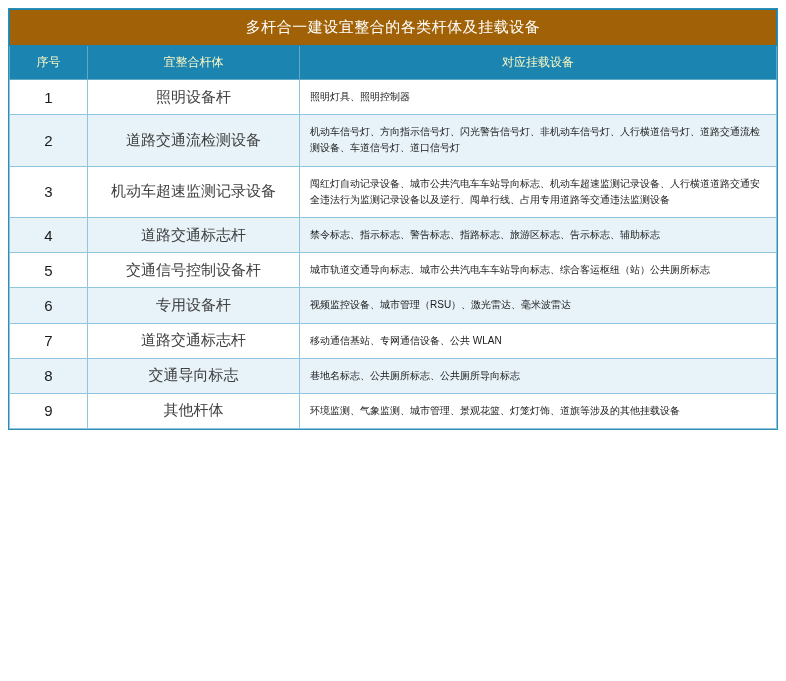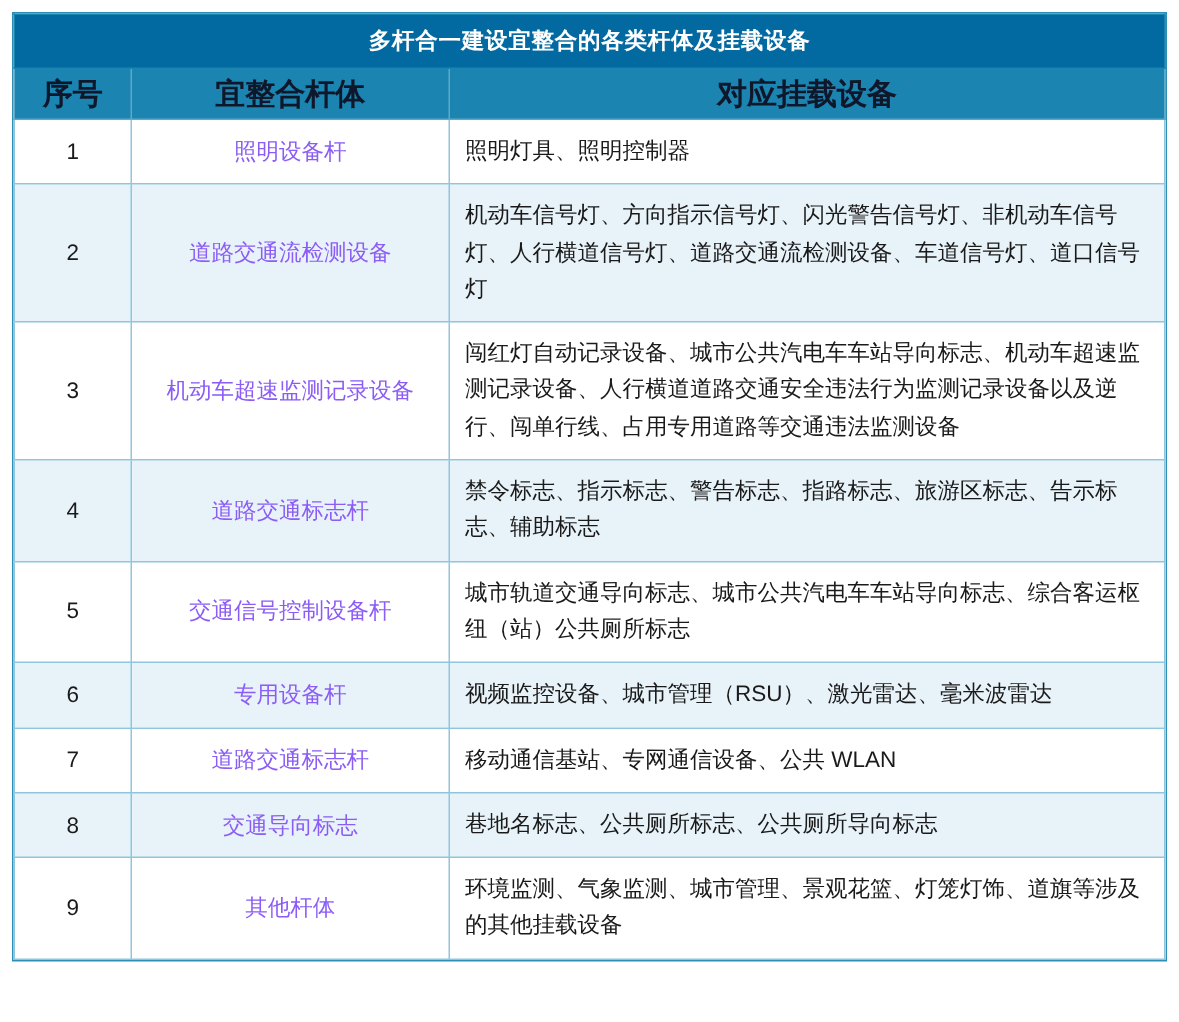--- a/index.html
+++ b/index.html
@@ -22,59 +22,59 @@
   table.main-table {
     border-collapse: collapse;
     width: 100%;
     table-layout: fixed;
   }
   table.main-table td, table.main-table th {
     border: 1px solid #8fc6dd;
     box-sizing: border-box;
   }
   .title-cell {
-    background: #0369a1;
+    background: #a16207;
     color: #ffffff;
     font-size: 15px;
-    font-weight: bold;
+    font-weight: normal;
     text-align: center;
     height: 36px;
     letter-spacing: 0.5px;
     border: 1px solid #1b84b0 !important;
   }
   .head-cell {
     background: #1b84b0;
-    color: #0f172a;
-    font-size: 20px;
-    font-weight: bold;
+    color: #fef9c3;
+    font-size: 12px;
+    font-weight: normal;
     text-align: center;
     height: 34px;
     border-color: #5fa9c7 !important;
   }
   .col-no { width: 78px; }
   .col-pole { width: 212px; }
   .col-equip { width: auto; }
 
   td.cell-no {
     text-align: center;
     vertical-align: middle;
     font-size: 15px;
     color: #1a1a1a;
   }
   td.cell-pole {
     text-align: center;
     vertical-align: middle;
     font-size: 15px;
-    color: #8b5cf6;
+    color: #404040;
     padding: 6px 4px;
   }
   td.cell-equip {
     text-align: left;
     vertical-align: middle;
-    font-size: 15px;
+    font-size: 10px;
     color: #1a1a1a;
     padding: 9px 10px 9px 10px;
     line-height: 1.62;
   }
   tr.row-odd td { background: #ffffff; }
   tr.row-even td { background: #e8f3f9; }
 </style>
 </head>
 <body>
 

